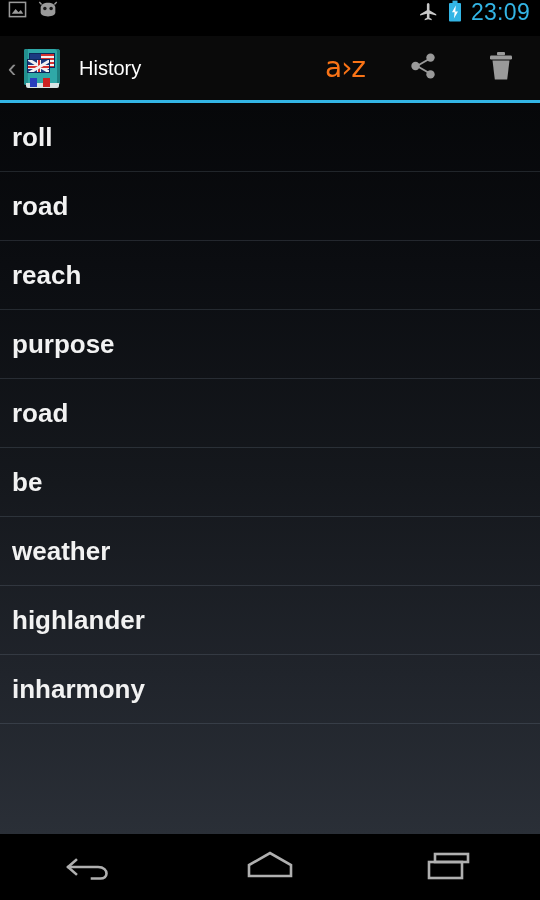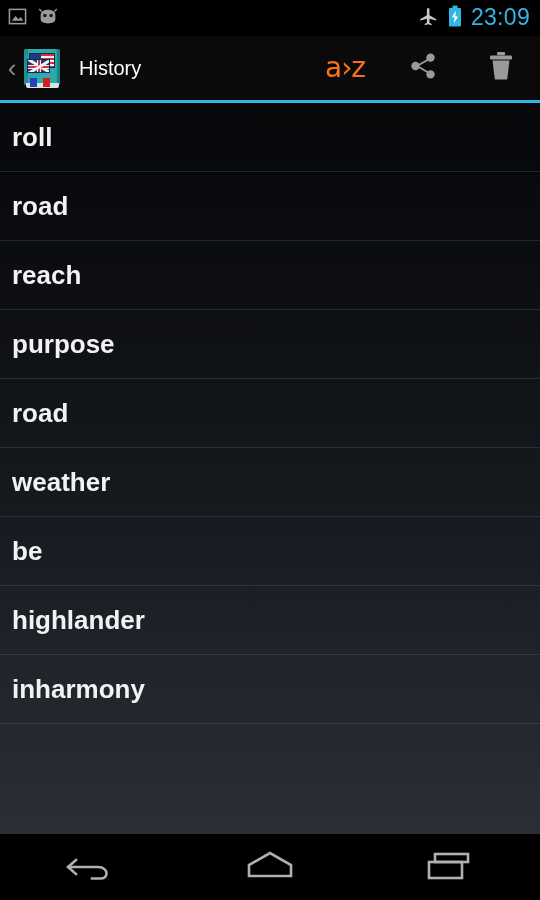--- a/index.html
+++ b/index.html
@@ -14,21 +14,21 @@
     width:540px; height:900px;
     background:#000;
     overflow:hidden;
   }
 
   
   .status-bar {
     position:relative;
     height:36px; width:100%;
     background:#000000;
-    display:flex; align-items:center;
+    display:flex; align-items:flex-start;
     padding:0 10px 0 8px;
   }
   .status-left { display:flex; align-items:center; gap:10px; }
   .status-right { margin-left:auto; display:flex; align-items:center; gap:9px; }
   .status-clock {
     color:#33b5e5;
     font-size:23px;
     letter-spacing:0.3px;
     line-height:1;
     padding-bottom:1px;
@@ -297,24 +297,24 @@
     <div class="row">
       <span class="row-label">reach</span>
     </div>
     <div class="row">
       <span class="row-label">purpose</span>
     </div>
     <div class="row">
       <span class="row-label">road</span>
     </div>
     <div class="row">
+      <span class="row-label">be</span>
+    </div>
+    <div class="row">
       <span class="row-label">weather</span>
-    </div>
-    <div class="row">
-      <span class="row-label">be</span>
     </div>
     <div class="row">
       <span class="row-label">highlander</span>
     </div>
     <div class="row">
       <span class="row-label">inharmony</span>
     </div>
 
   </div>
 

